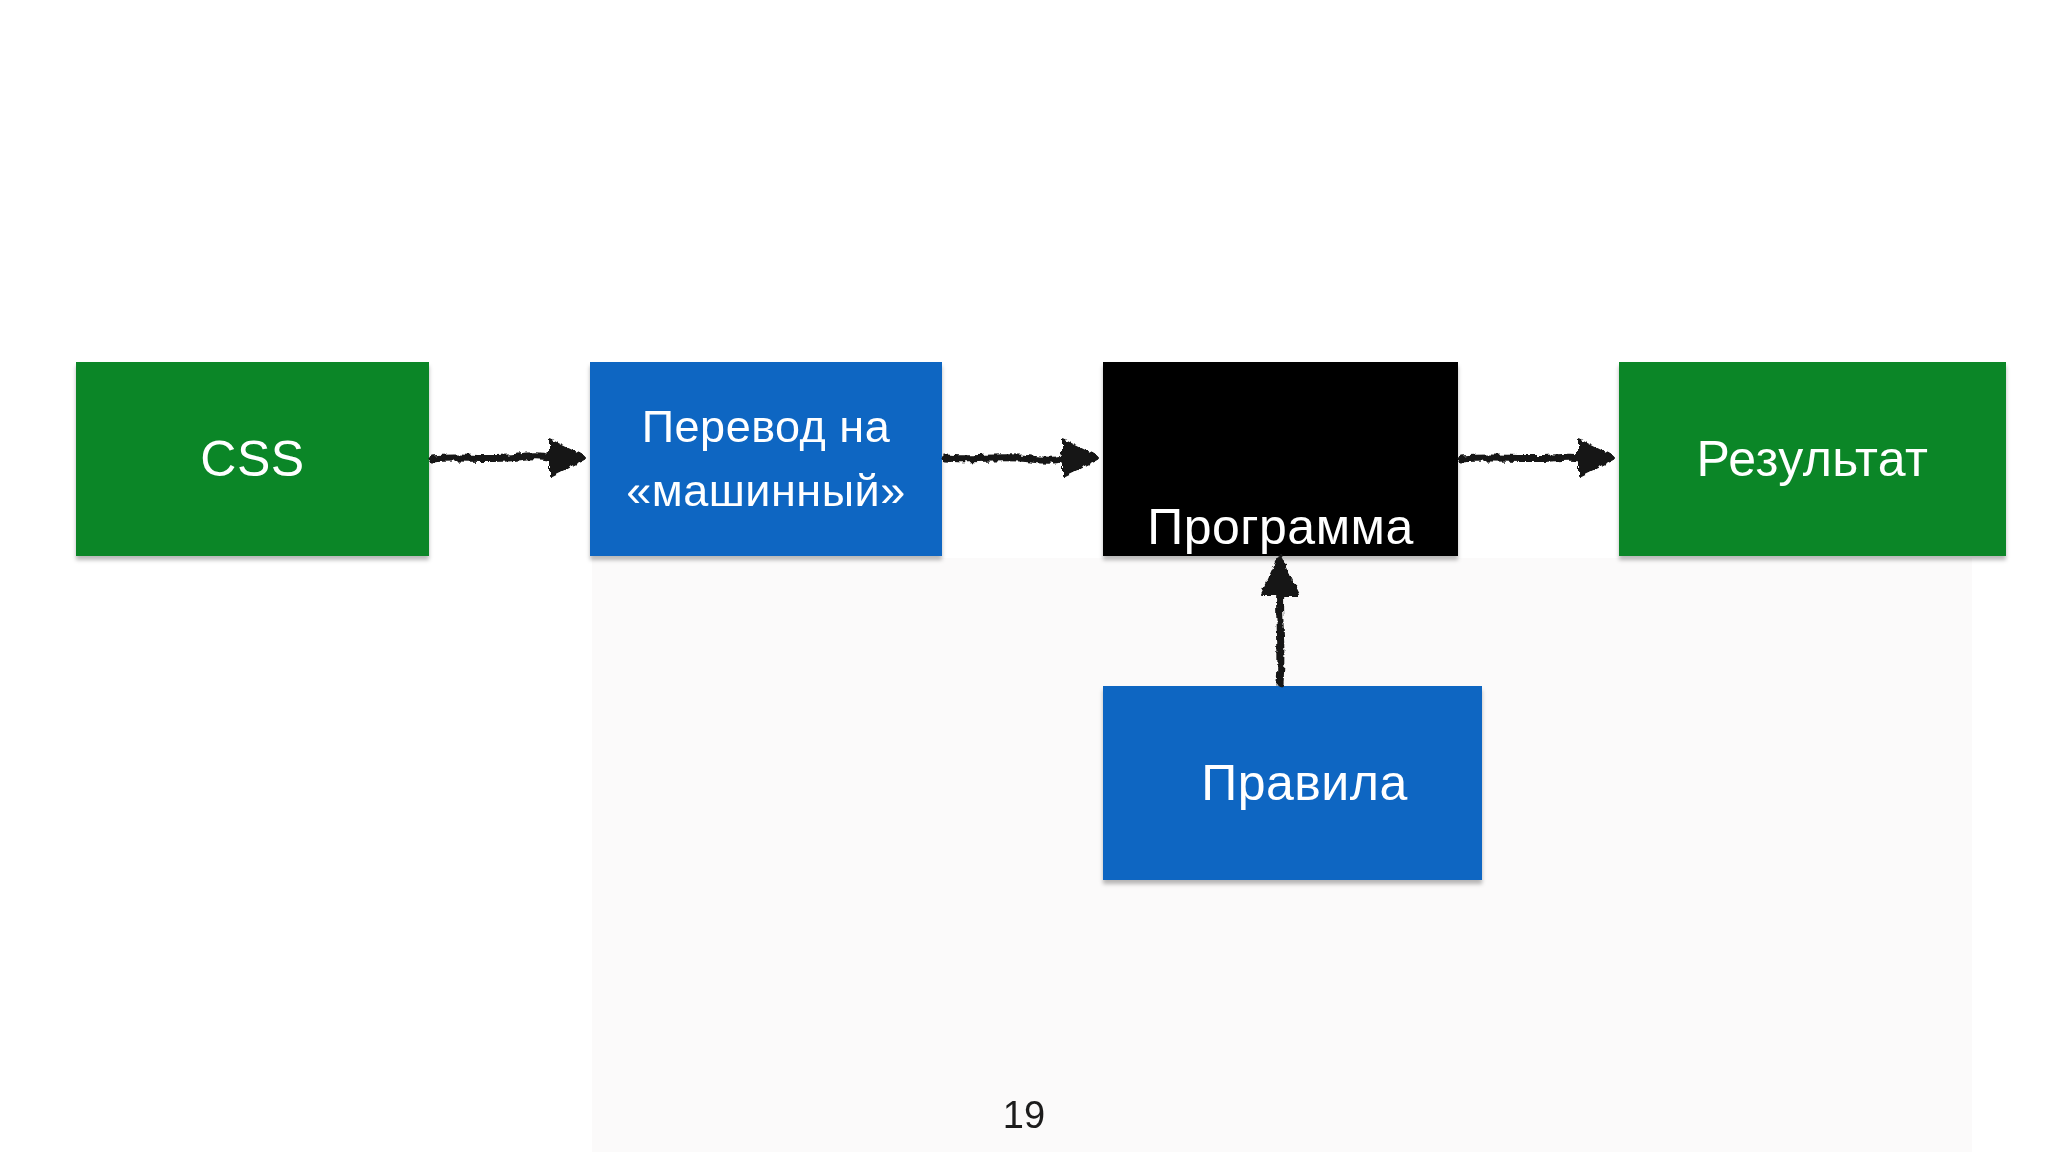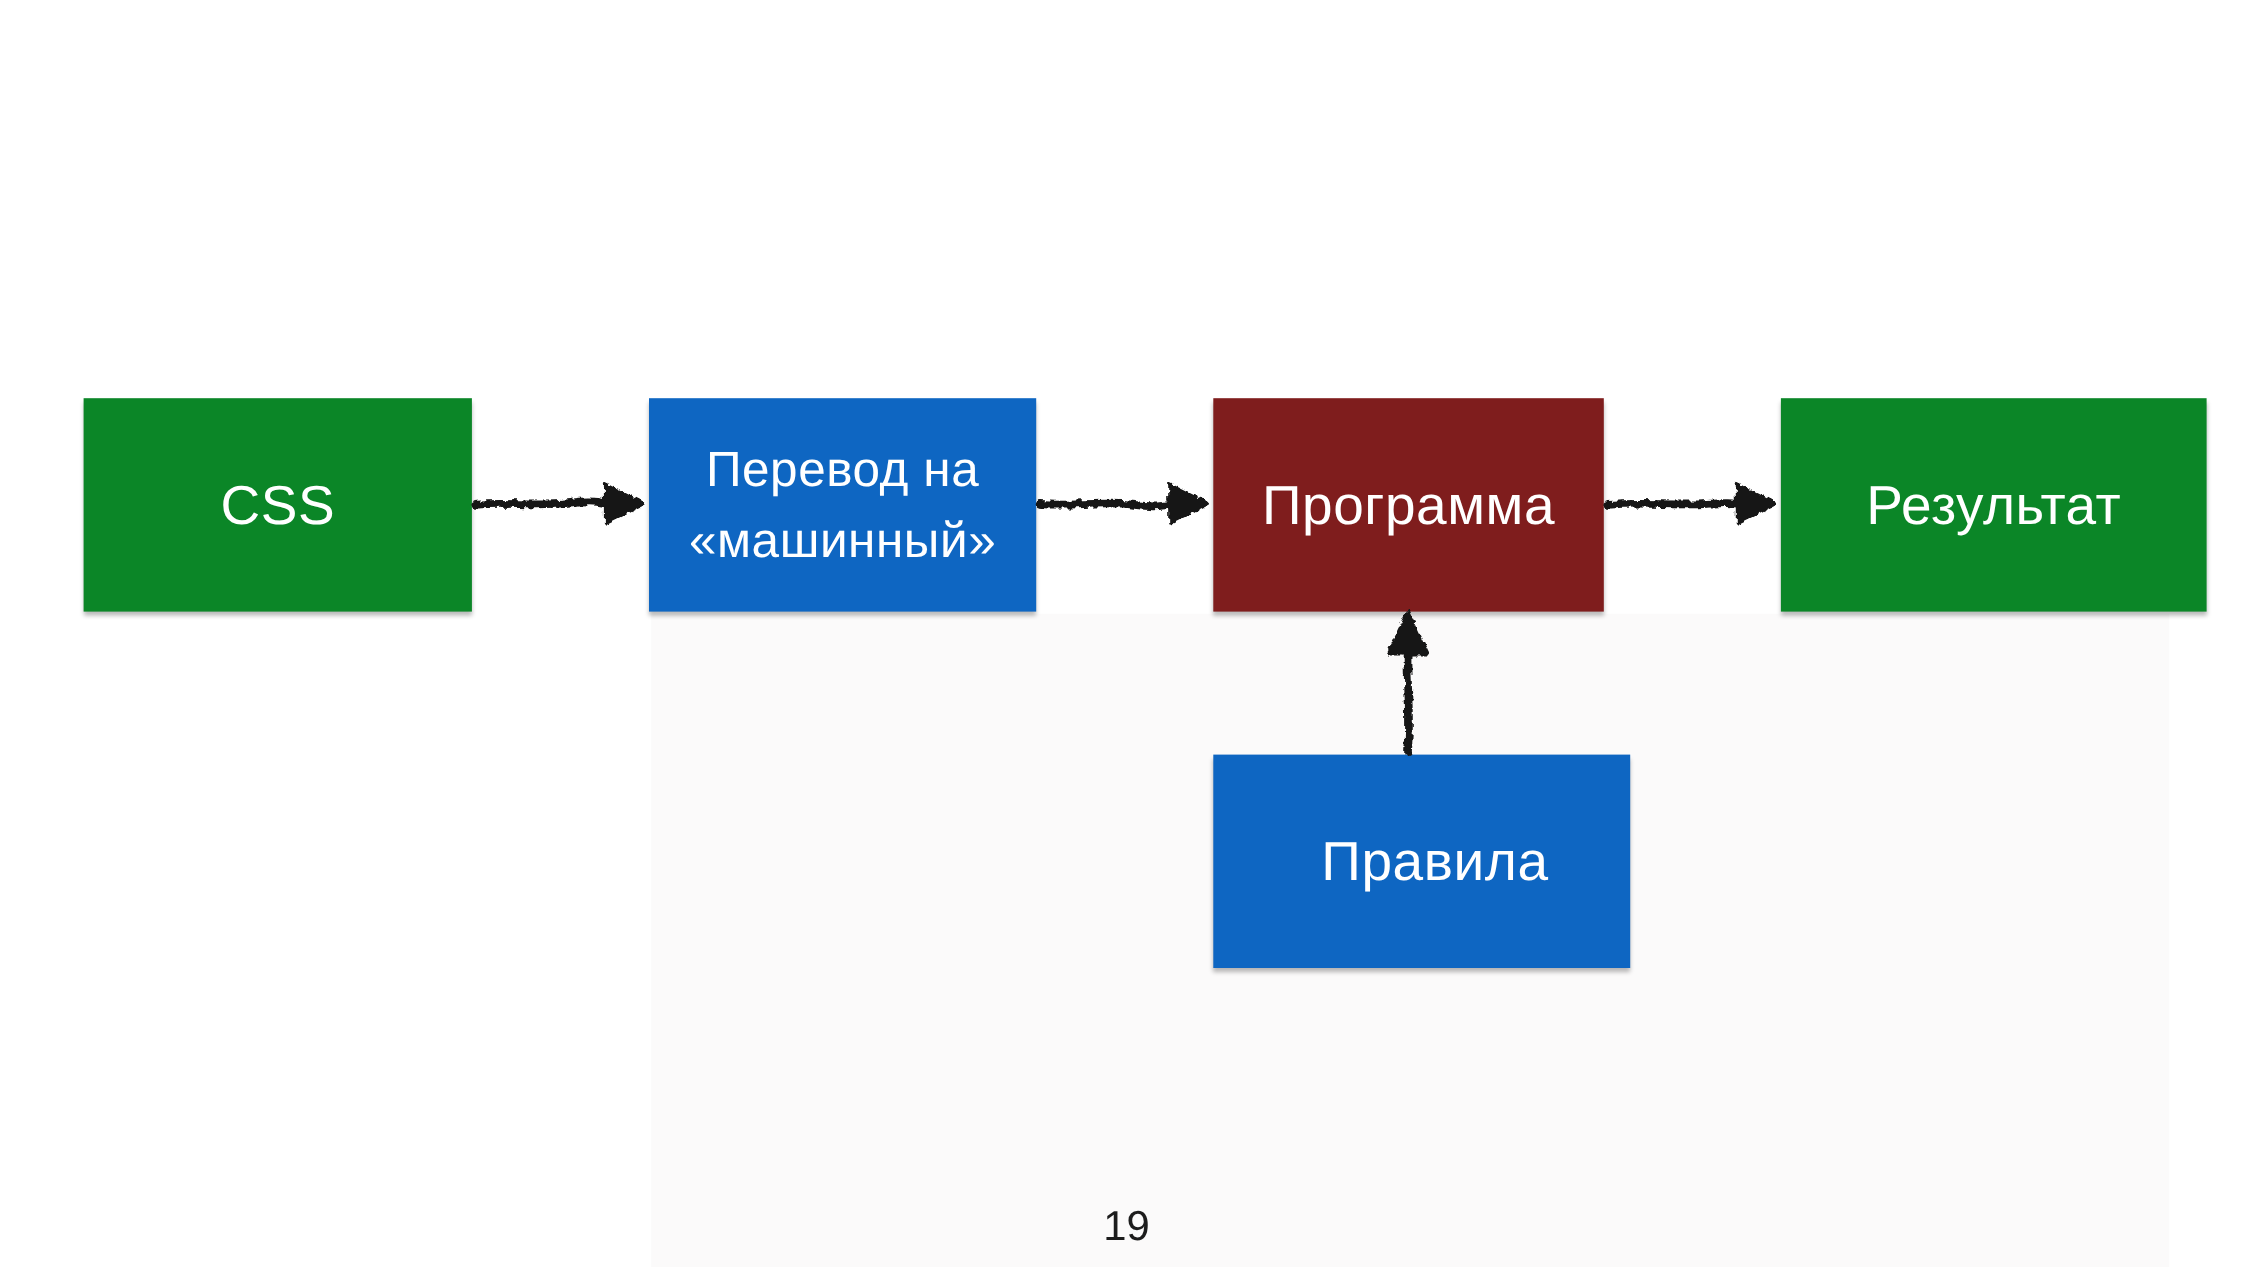--- a/index.html
+++ b/index.html
@@ -99,21 +99,21 @@
   </svg>
 
   <div class="node node-css" style="background-color: rgb(11, 134, 39);">
     <span>CSS</span>
   </div>
 
   <div class="node node--two-line node-translate" style="background-color: rgb(14, 102, 194);">
     <span>Перевод на «машинный»</span>
   </div>
 
-  <div class="node node-program" style="background-color: #7f1d1d;">
+  <div class="node node-program" style="background-color: #000000; align-items: flex-end;">
     <span>Программа</span>
   </div>
 
   <div class="node node-result" style="background-color: rgb(11, 134, 39);">
     <span>Результат</span>
   </div>
 
   <div class="node node-rules" style="background-color: rgb(14, 102, 194); padding-left: 24px;">
     <span>Правила</span>
   </div>

